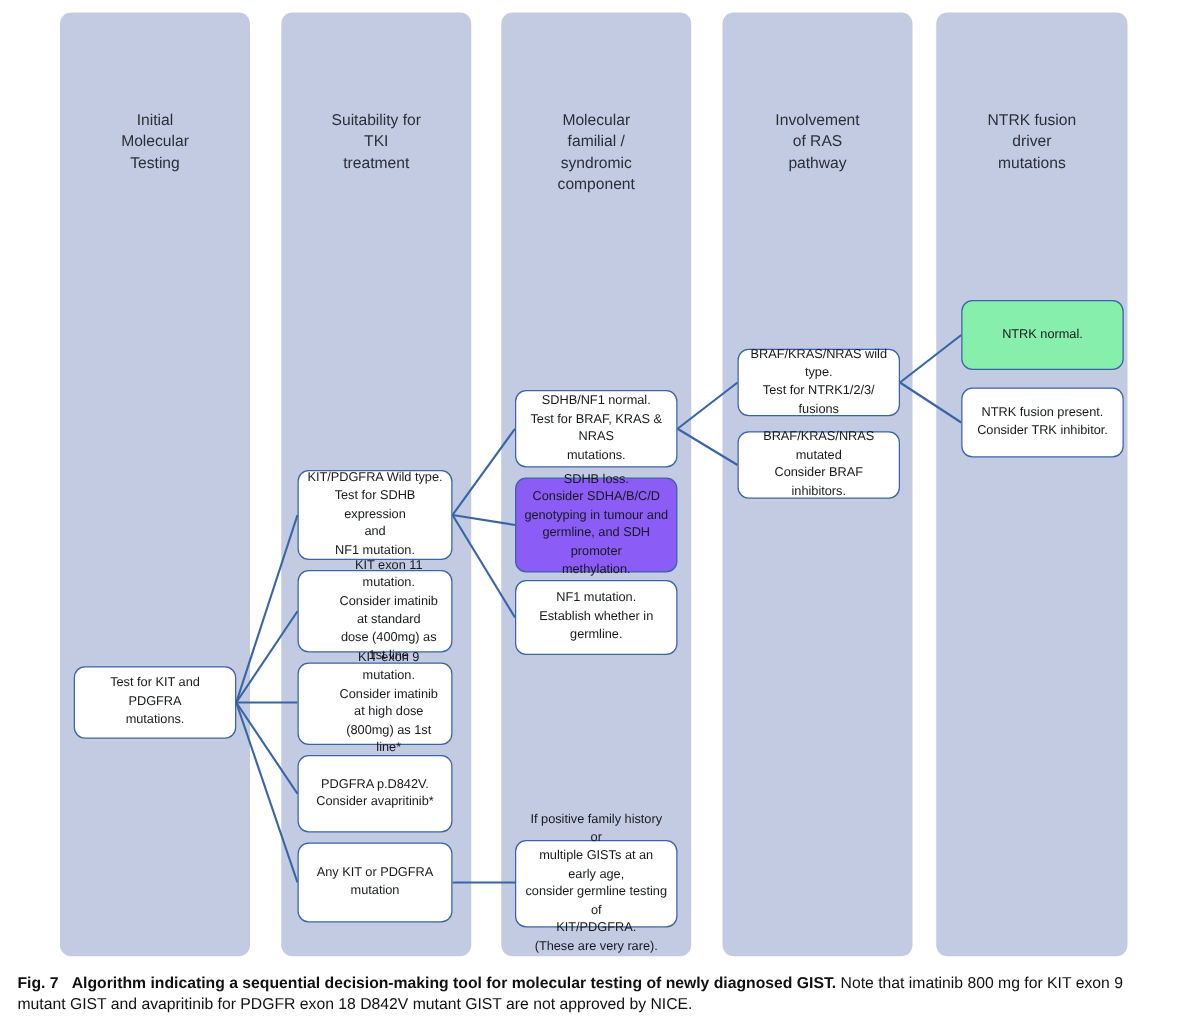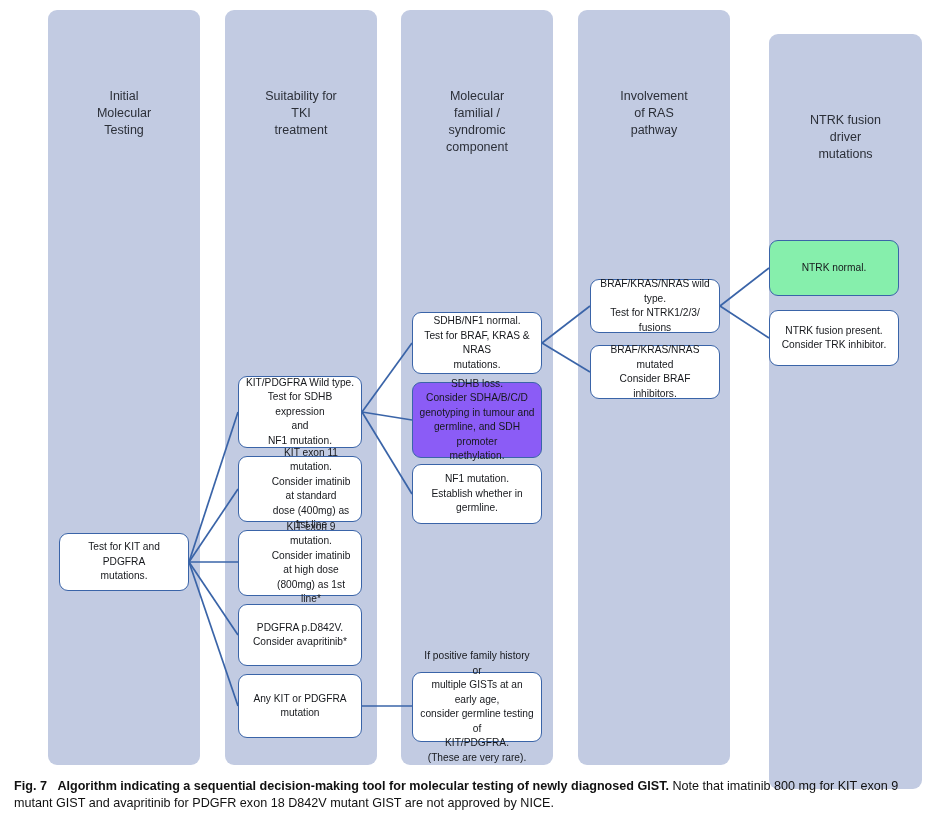--- a/index.html
+++ b/index.html
@@ -55,21 +55,21 @@
         <div class="band-label" style="white-space: pre-line; top: 78px;">Molecular
 familial /
 syndromic
 component</div>
       </div>
       <div class="band" style="left: 578px; top: 10px; width: 152px; height: 755px; background: rgb(194, 203, 226);">
         <div class="band-label" style="white-space: pre-line; top: 78px;">Involvement
 of RAS
 pathway</div>
       </div>
-      <div class="band" style="left: 769px; top: 10px; width: 153px; height: 755px; background: rgb(194, 203, 226); margin-top: 24px;">
+      <div class="band" style="left: 749px; top: 10px; width: 153px; height: 755px; background: rgb(194, 203, 226);">
         <div class="band-label" style="white-space: pre-line; top: 78px;">NTRK fusion
 driver
 mutations</div>
       </div>
     </div>
   <svg id="svg-layer" viewBox="0 0 943 770">
       <line x1="189" y1="562" x2="238" y2="412" stroke="#3a64a8" stroke-width="1.7"></line>
       <line x1="189" y1="562" x2="238" y2="489" stroke="#3a64a8" stroke-width="1.7"></line>
       <line x1="189" y1="562" x2="238" y2="562" stroke="#3a64a8" stroke-width="1.7"></line>
       <line x1="189" y1="562" x2="238" y2="635" stroke="#3a64a8" stroke-width="1.7"></line>

